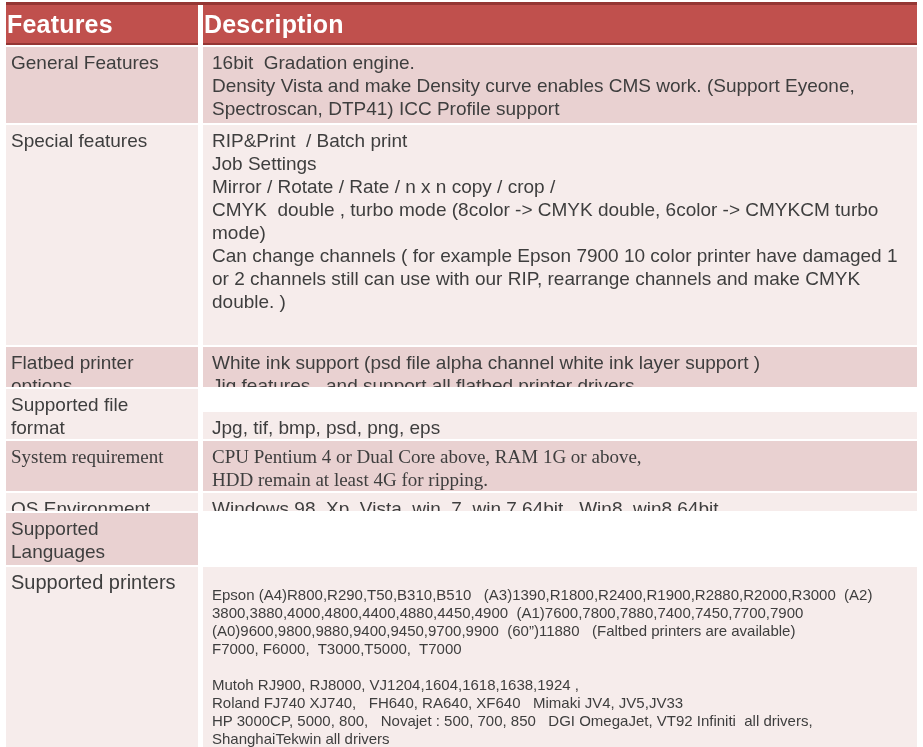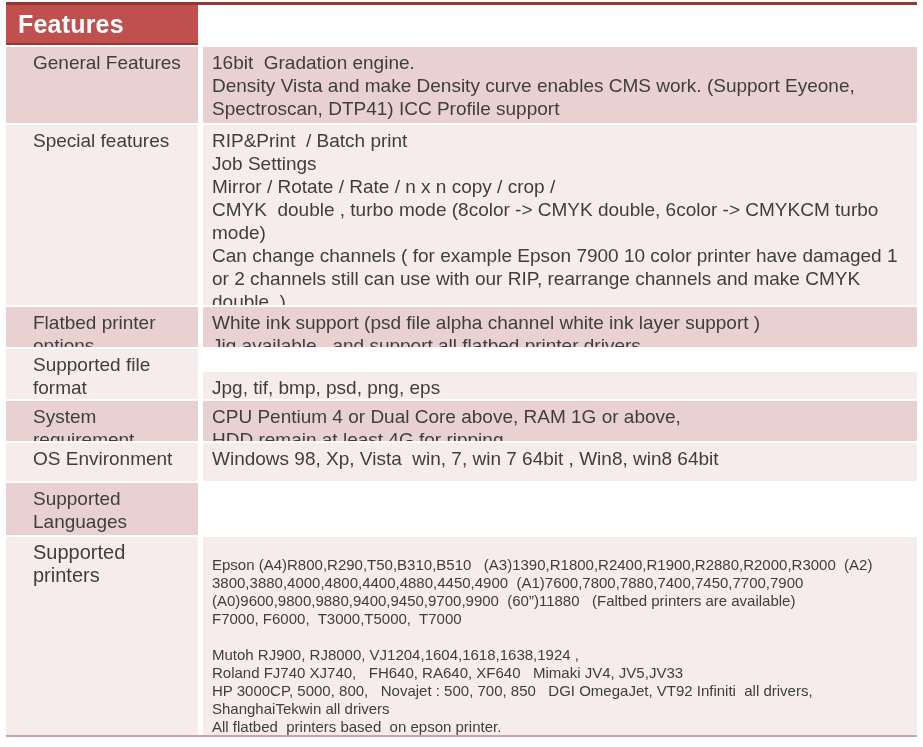--- a/index.html
+++ b/index.html
@@ -27,68 +27,69 @@
     border-top: 3px solid var(--border-dark, #943634);
   }
   .hcell {
     background: var(--header-bg, #C0504D);
     color: var(--header-text, #FFFFFF);
     font-size: 25px;
     font-weight: bold;
     height: 40px;
     display: flex;
     align-items: center;
-    padding-left: 12px;
+    padding-left: 1px;
     box-sizing: border-box;
     border-bottom: 2px solid var(--border-dark, #943634);
     letter-spacing: 0.2px;
   }
   .row {
     display: flex;
     gap: 5px;
     margin-top: 2px;
   }
   .cell {
     box-sizing: border-box;
     color: var(--body-text, #3E3E3E);
     font-size: 19px;
     line-height: 23px;
     white-space: pre-wrap;
     overflow: hidden;
     padding-top: 4px;
   }
   .c1 { width: 192px; flex: 0 0 192px; }
   .c2 { flex: 1 1 auto; }
-  .feat { padding-left: 27px; padding-right: 14px; }
+  .feat { padding-left: 5px; padding-right: 14px; }
   .desc { padding-left: 9px; padding-right: 10px; }
   .band-a .cell { background: var(--band-dark, #E9D1D1); }
   .band-b .cell { background: var(--band-light, #F6ECEB); }
   .r0 { height: 76px; }
-  .r1 { height: 180px; }
+  .r1 { height: 220px; }
   .r2 { height: 40px; }
   .r3 { height: 50px; align-items: flex-end; }
-  .r4 { height: 40px; }
-  .r5 { height: 38px; }
+  .r4 { height: 50px; font-family: Liberation Serif, serif; }
+  .r5 { height: 18px; }
   .r6 { height: 52px; }
   .r7 { height: 198px; }
   .r7 .desc { font-size: 15px; line-height: 18px; padding-top: 19px; }
   .r7 .feat { font-size: 20px; }
   .bottom-border {
     height: 2px;
     background: var(--bottom-border, #C9A5A3);
   }
 </style>
 </head>
 <body>
 
 <div class="page">
   <div class="table">
 
     <div class="header-row">
       <div class="hcell c1">Features</div>
+      <div class="hcell c2">Description</div>
     </div>
 
     <div class="row band-a r0">
       <div class="cell c1 feat">General Features</div>
       <div class="cell c2 desc">16bit  Gradation engine.
 Density Vista and make Density curve enables CMS work. (Support Eyeone,
 Spectroscan, DTP41) ICC Profile support</div>
     </div>
 
     <div class="row band-b r1">
@@ -99,21 +100,21 @@
 CMYK  double , turbo mode (8color -&gt; CMYK double, 6color -&gt; CMYKCM turbo
 mode)
 Can change channels ( for example Epson 7900 10 color printer have damaged 1
 or 2 channels still can use with our RIP, rearrange channels and make CMYK
 double. )</div>
     </div>
 
     <div class="row band-a r2">
       <div class="cell c1 feat">Flatbed printer options</div>
       <div class="cell c2 desc">White ink support (psd file alpha channel white ink layer support )
-Jig available,  and support all flatbed printer drivers.</div>
+Jig features,  and support all flatbed printer drivers.</div>
     </div>
 
     <div class="row band-b r3">
       <div class="cell c1 feat">Supported file format</div>
       <div class="cell c2 desc">Jpg, tif, bmp, psd, png, eps</div>
     </div>
 
     <div class="row band-a r4">
       <div class="cell c1 feat">System requirement</div>
       <div class="cell c2 desc">CPU Pentium 4 or Dual Core above, RAM 1G or above,

